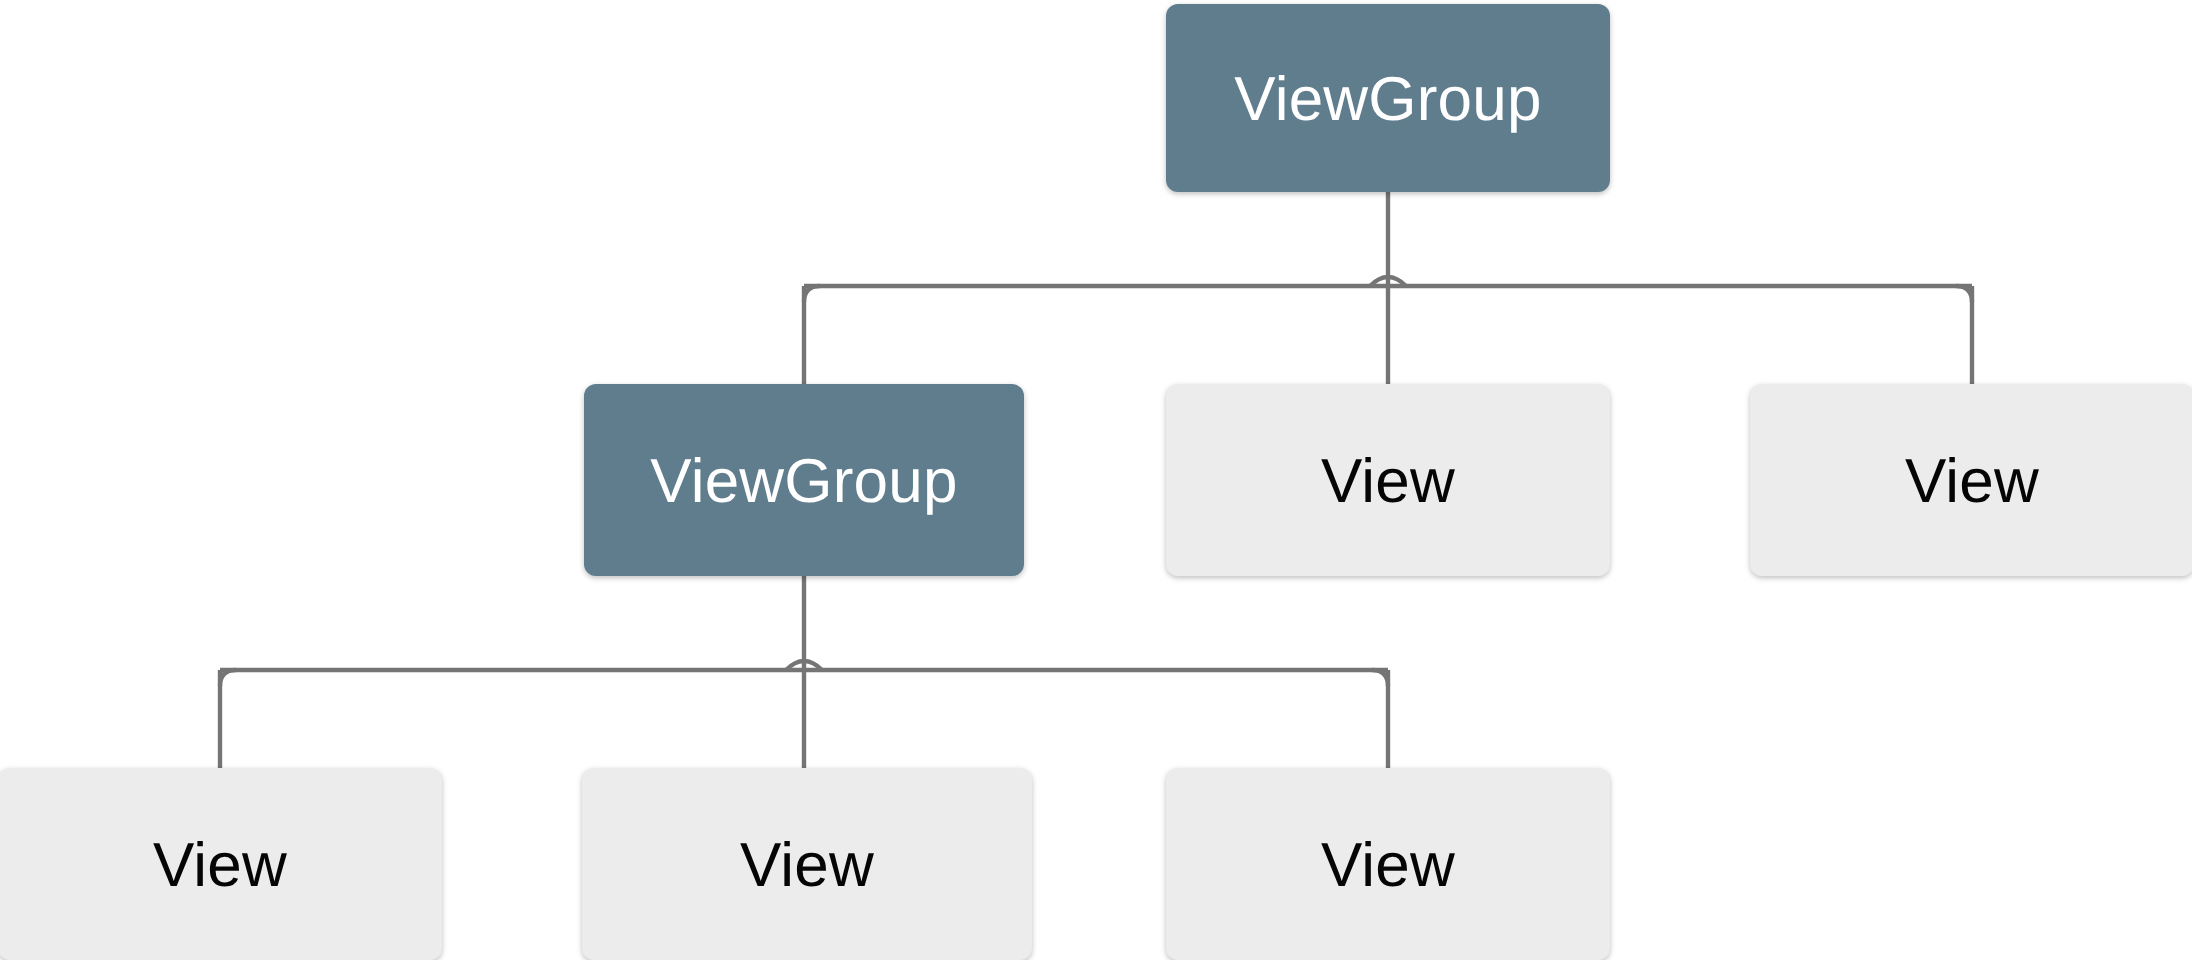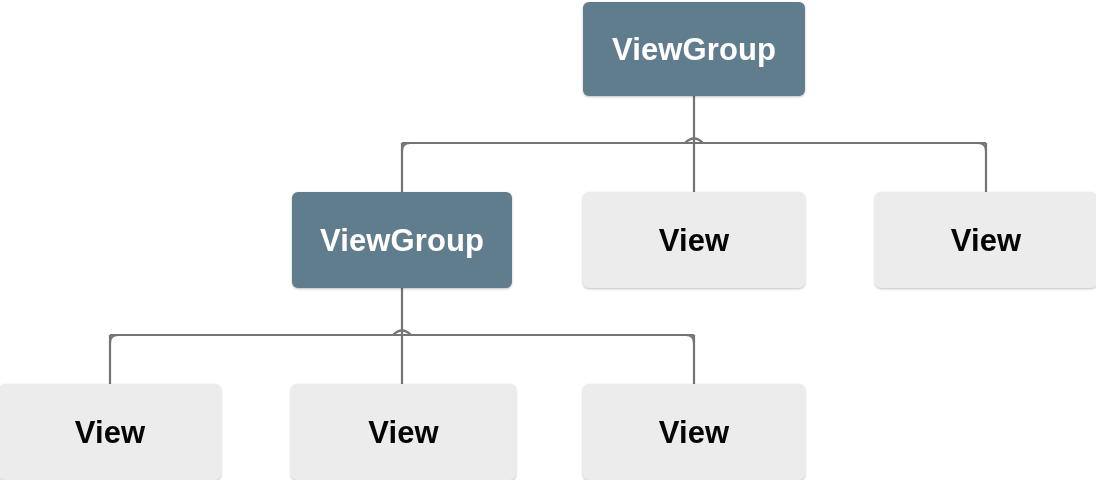--- a/index.html
+++ b/index.html
@@ -27,21 +27,21 @@
   }
   .node {
     position: absolute;
     box-sizing: border-box;
     display: flex;
     align-items: center;
     justify-content: center;
     border-radius: 6px;
     box-shadow: 0 1px 3px rgba(0,0,0,0.16), 0 1px 2px rgba(0,0,0,0.10);
     font-size: 31px;
-    font-weight: bold;
+    font-weight: normal;
     letter-spacing: 0.1px;
     white-space: nowrap;
     z-index: 2;
   }
   .node.viewgroup {
     background: #5f7d8c;
     color: #ffffff;
   }
   .node.view {
     background: #ececec;

